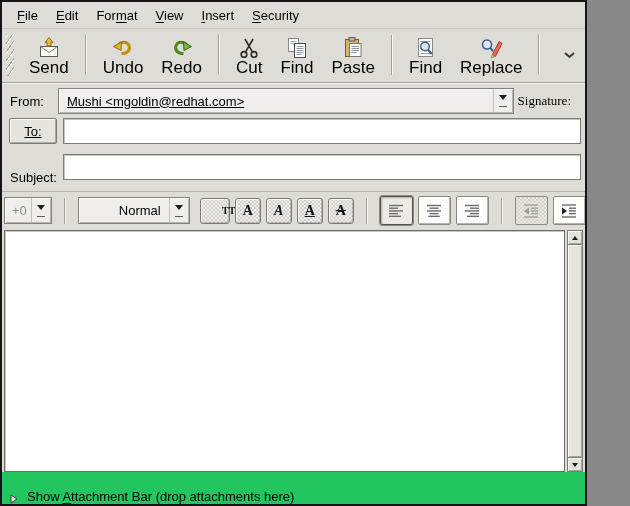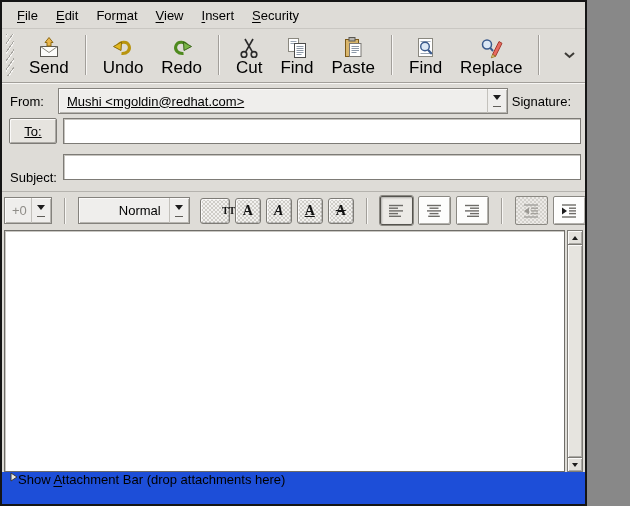--- a/index.html
+++ b/index.html
@@ -67,21 +67,21 @@
   }
   .combo .combo-text { flex:1; padding:0 8px; white-space:nowrap; overflow:hidden; }
   .combo-arrow {
     width:20px; height:100%; flex:none;
     display:flex; flex-direction:column; align-items:center; justify-content:center;
     border-left:1px solid #c3c1bc;
   }
   .tri-down { width:0; height:0; border:4px solid transparent; border-top:5px solid #1c1c1c; margin-bottom:1px; }
   .arrow-bar { width:8px; height:1px; background:#5f5d58; margin-top:1px; }
   .from-combo { flex:1;text-decoration:underline; }
-  .sig-label { margin:0 10px 0 4px; }
+  .sig-label { margin:0 10px 0 4px;font-family:Liberation Serif, serif; }
   .sig-combo { width:168px; }
   .to-btn {
     width:48px; height:26px; flex:none; margin-left:3px; margin-right:6px;
     background:#e6e4df; border:1px solid #7d7b76; border-radius:2px;
     box-shadow:inset 1px 1px 0 #fbfaf9, inset -1px -1px 0 #aaa8a3;
     font-size:13px; font-family:inherit;text-decoration:underline;
   }
   .hinput {
     flex:1; height:26px; padding:0 5px;
     border:1px solid #7d7b76; background:#fff;
@@ -152,22 +152,22 @@
   }
   .sb-thumb {
     flex:1; background:#e6e4df; border:1px solid #7d7b76; border-top:none; border-bottom:none;
     box-shadow:inset 1px 1px 0 #fbfaf9, inset -1px -1px 0 #aaa8a3;
   }
   .tri-up-s { width:0; height:0; border:3px solid transparent; border-bottom:4px solid #1c1c1c; margin-top:-3px; }
   .tri-down-s { width:0; height:0; border:3px solid transparent; border-top:4px solid #1c1c1c; margin-bottom:-3px; }
 
   
   .attachbar {
-    height:32px; flex:none; display:flex; align-items:flex-start;
-    padding-left:8px; background:#1d4ed8;
+    height:32px; flex:none; display:flex; align-items:flex-end;
+    padding-left:8px; gap:9px; background:#22c55e;
   }
   .expander svg { display:block; }
   .attach-label { white-space:pre; }
 
   .chev { stroke:#3c3a36; stroke-width:2; fill:none; }
 </style>
 </head>
 <body>
 
 <div class="window">

